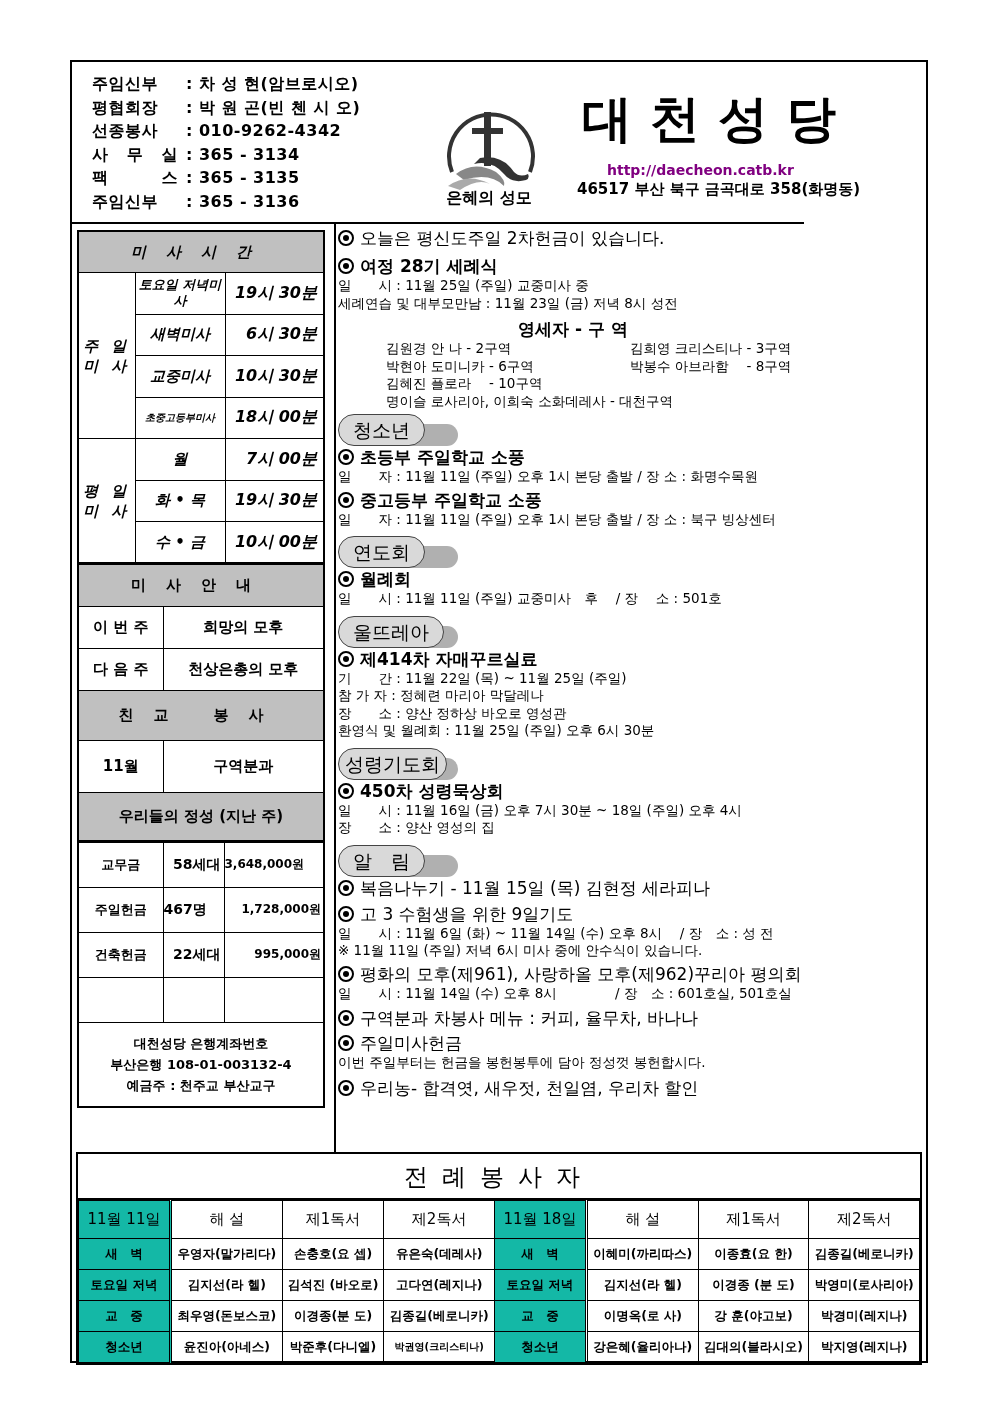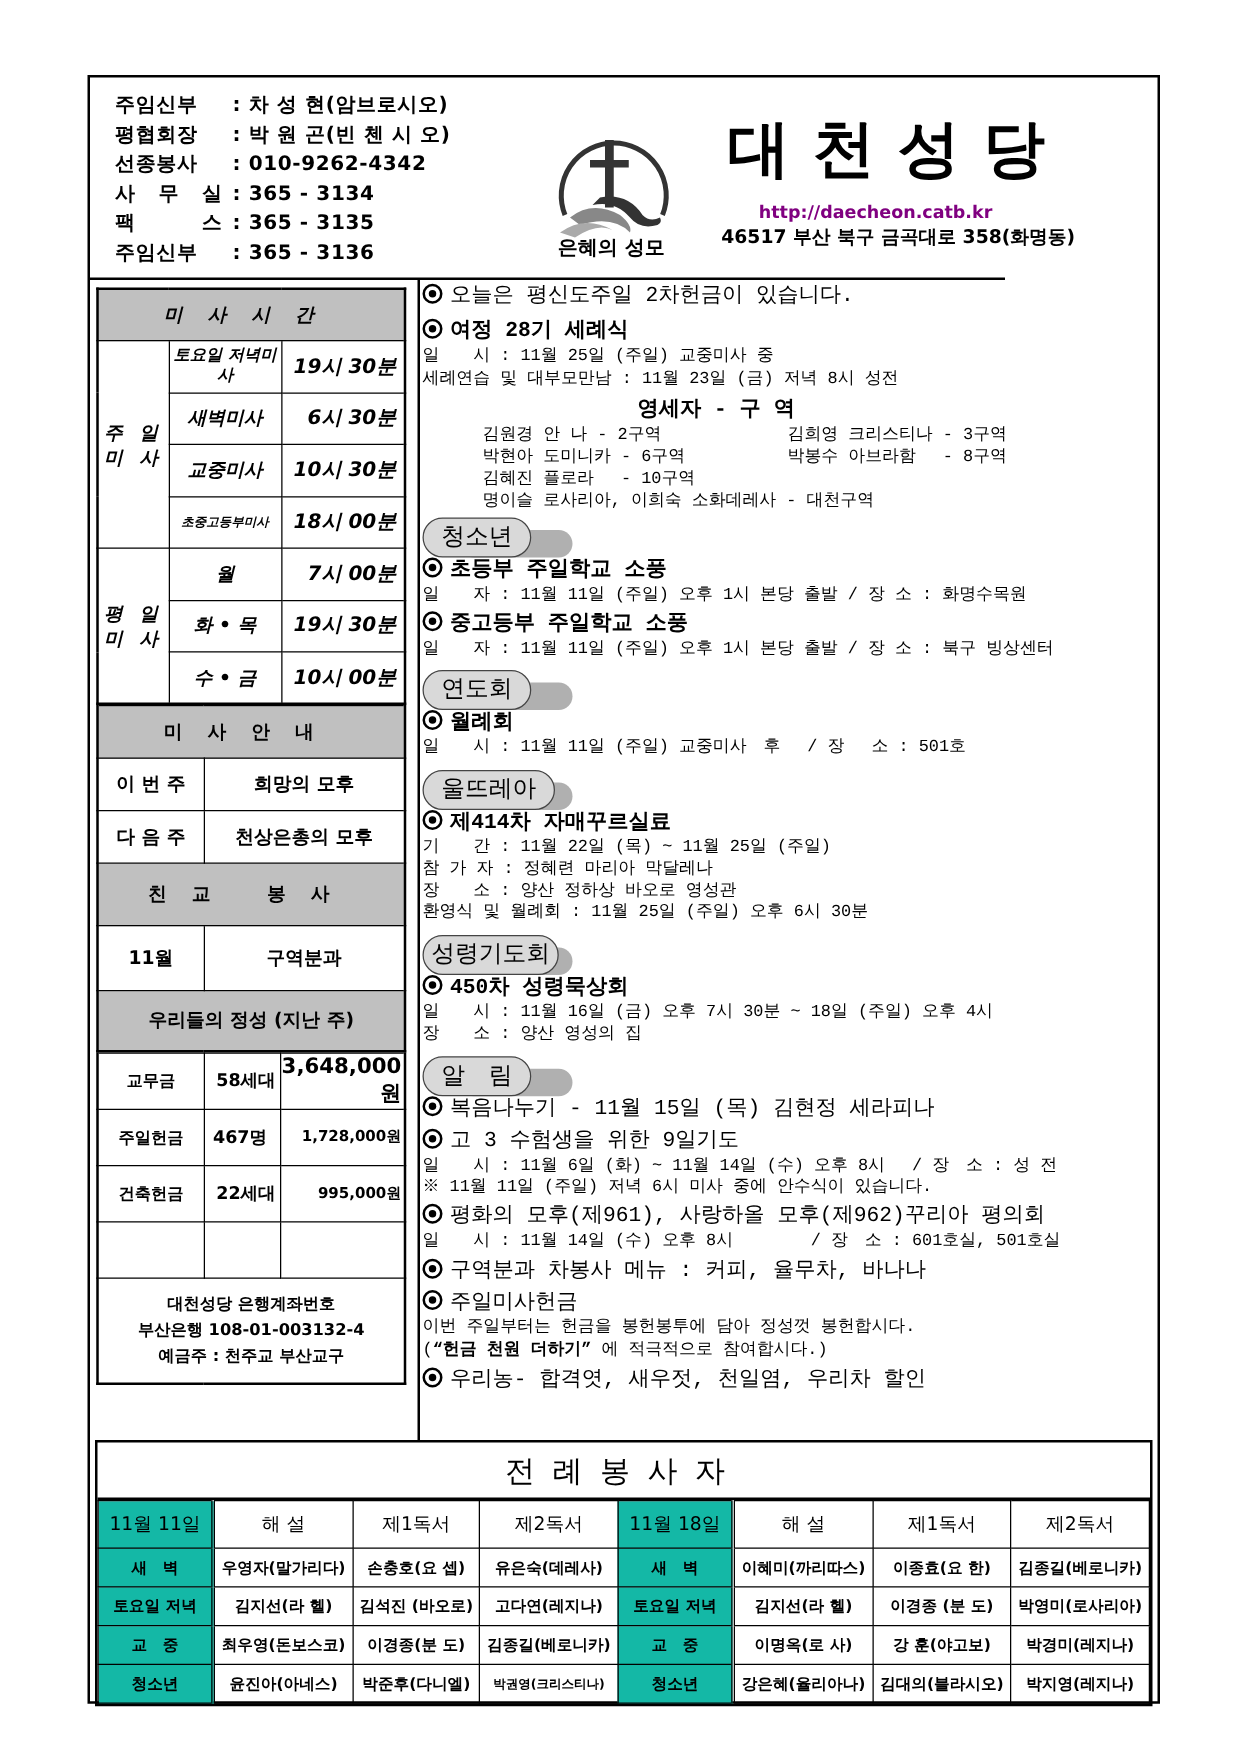--- a/index.html
+++ b/index.html
@@ -30,21 +30,21 @@
   .mass .time { font-size: 16px; text-align: right; padding-right: 6px; }
   .mass .group { font-size: 15px; line-height: 20px; letter-spacing: 4px; width: 57px; }
   .mass .name { width: 90px; }
   .tiny { font-size: 10px !important; }
   .guide td { font-size: 15px; height: 42px; }
   .offer td { font-size: 13px; height: 45px; }
   .bank { font-size: 15px; line-height: 21px; padding: 10px 0; height: 128px; }
 
   
   .right { position: absolute; left: 262px; top: 162px; width: 592px; height: 928px; border-left: 2px solid #000; padding-left: 4px; }
-  .news { position: absolute; left: 266px; top: 165px; width: 590px; font-size: 14px; font-family: Liberation Mono, monospace; }
+  .news { position: absolute; left: 266px; top: 165px; width: 590px; font-size: 14px; }
   .it { font-size: 17px; line-height: 22px; white-space: nowrap; }
   .it.bold { font-weight: bold; }
   .ln { font-size: 13.5px; line-height: 17.5px; white-space: nowrap; }
   .bul { display: inline-block; width: 16px; height: 16px; border-radius: 50%; border: 2px solid #000; position: relative; margin-right: 6px; vertical-align: -2px; }
   .bul::after { content: ""; position: absolute; left: 3px; top: 3px; width: 6px; height: 6px; background: #000; border-radius: 50%; }
   .pill { display: inline-block; position: relative; margin: 4px 0 0 0; }
   .pill-inner { display: inline-block; background: #d9d9d9; border: 1.5px solid #444; border-radius: 16px; padding: 2px 14px; font-size: 19px; line-height: 26px; position: relative; z-index: 2; }
   .pill-shadow { position: absolute; left: 30px; top: 10px; width: 90px; height: 22px; background: #b0b0b0; border-radius: 14px; z-index: 1; }
   .gap { height: 6px; }
   .indent { padding-left: 48px; }
@@ -178,25 +178,25 @@
             <td colspan="2" class="grey" style="height:48px;font-size:15px;">우리들의 정성 (지난 주)</td>
           </tr>
     </tbody>
       </table>
 
     <table class="tbl offer" style="border-top:none;">
       <tbody>
           <tr>
             <td style="width:85px;">교무금</td>
             <td style="width:61px;font-size:14px;text-align:right;padding-right:3px;">58세대</td>
-            <td style="text-align:right;font-size:17px;padding-right:2px;">3,648,000원</td>
+            <td style="text-align:left;font-size:12px;padding-right:2px;">3,648,000원</td>
           </tr>
       <tr>
             <td>주일헌금</td>
-            <td style="font-size:14px;text-align:center;padding-right:3px;">467명</td>
+            <td style="font-size:14px;text-align:left;padding-right:3px;">467명</td>
             <td style="text-align:right;font-size:12px;padding-right:2px;">1,728,000원</td>
           </tr>
       <tr>
             <td>건축헌금</td>
             <td style="font-size:14px;text-align:right;padding-right:3px;">22세대</td>
             <td style="text-align:right;font-size:12px;padding-right:2px;margin-left:14px;">995,000원</td>
           </tr>
       <tr>
             <td></td>
             <td></td>
@@ -264,21 +264,20 @@
     <div class="ln">일　　시 : 11월 6일 (화)  ~ 11월 14일 (수) 오후 8시　 / 장　소 : 성 전</div>
     <div class="ln">※ 11월 11일 (주일) 저녁 6시 미사 중에  안수식이 있습니다.</div>
     <div class="gap" style="height:3px"></div>
     <div class="it"><span class="bul"></span><span>평화의 모후(제961), 사랑하올 모후(제962)꾸리아 평의회</span></div>
     <div class="ln">일　　시 : 11월 14일 (수) 오후 8시　　　　 / 장　소 : 601호실, 501호실</div>
     <div class="gap" style="height:5px"></div>
     <div class="it"><span class="bul"></span><span>구역분과 차봉사 메뉴 : 커피, 율무차, 바나나</span></div>
     <div class="gap" style="height:3px"></div>
     <div class="it"><span class="bul"></span><span>주일미사헌금</span></div>
     <div class="ln">이번 주일부터는 헌금을 봉헌봉투에 담아 정성껏 봉헌합시다.</div>
-    <div class="ln"><span>(</span><b>“헌금 천원 더하기”</b><span> 에 적극적으로 참여합시다.)</span></div>
     <div class="gap" style="height:5px"></div>
     <div class="it"><span class="bul"></span><span>우리농- 합격엿, 새우젓, 천일염, 우리차 할인</span></div>
   </div>
 
   <div class="bottom">
     <div class="btitle">전례봉사자</div>
     <table class="btbl">
       <tbody>
           <tr class="h">
         <td class="lab">11월 11일</td>

